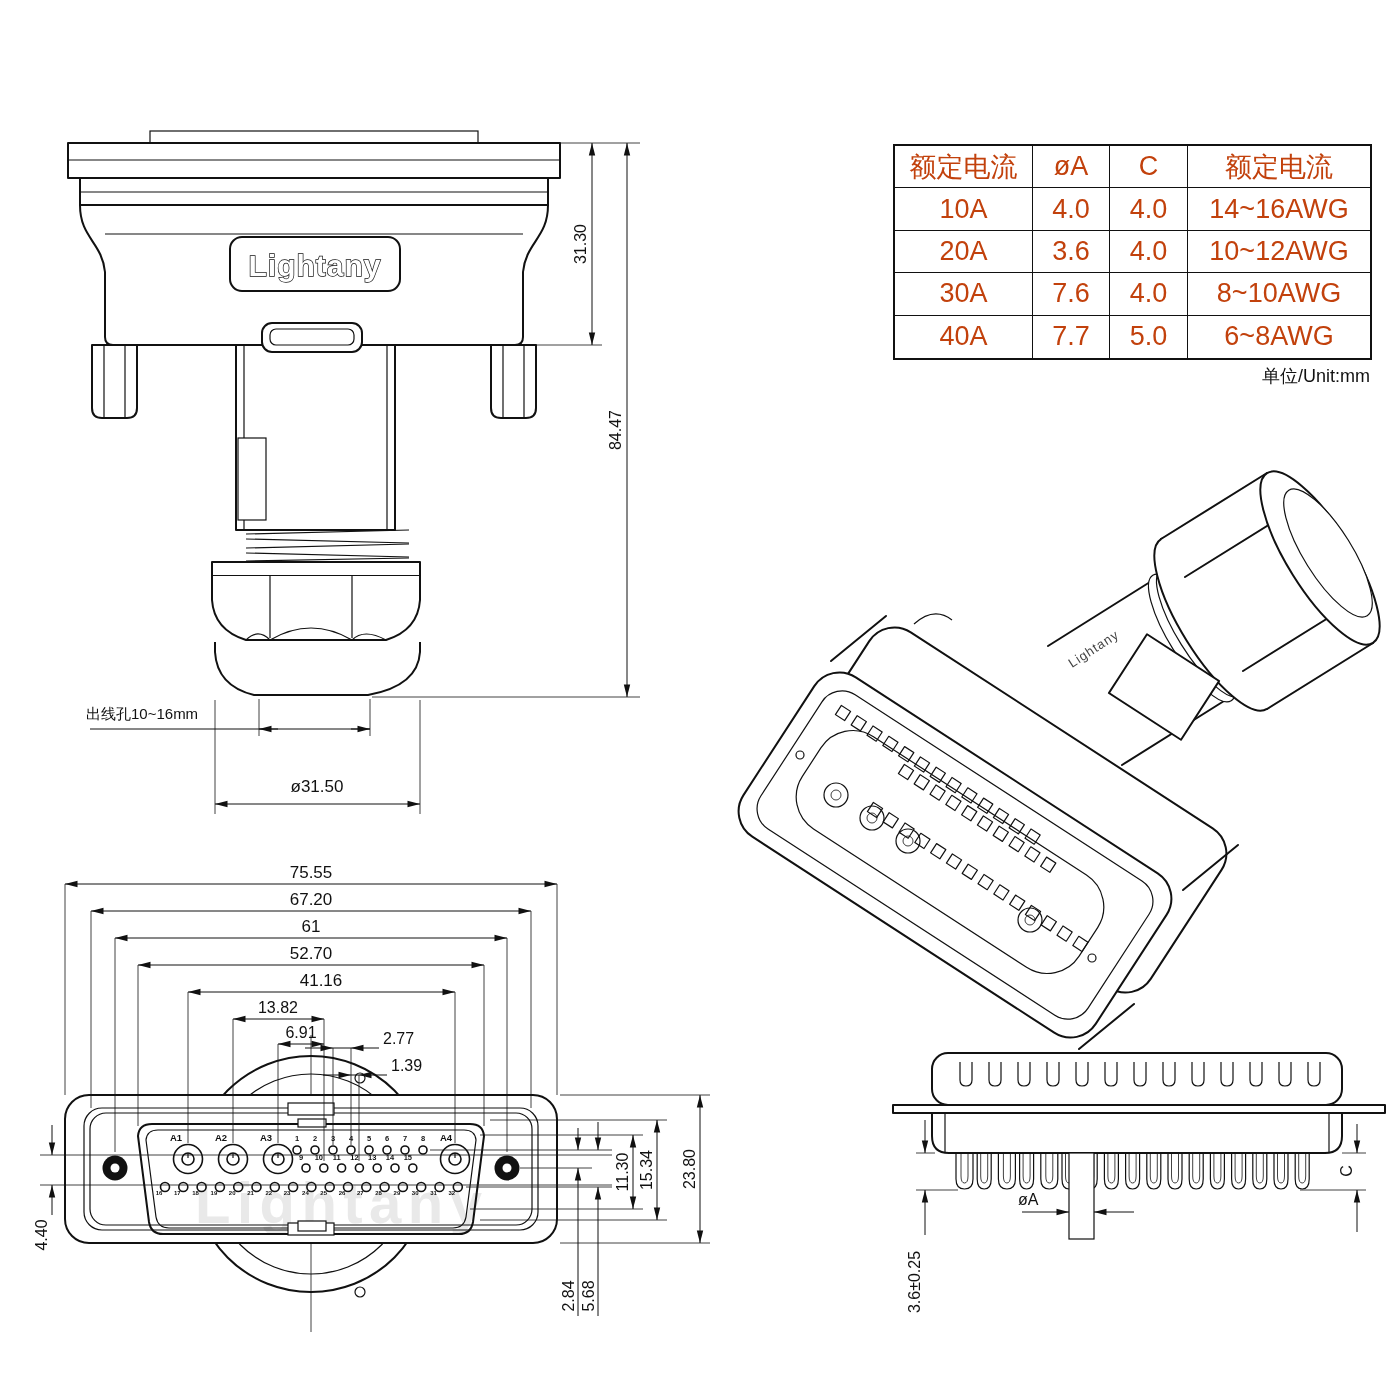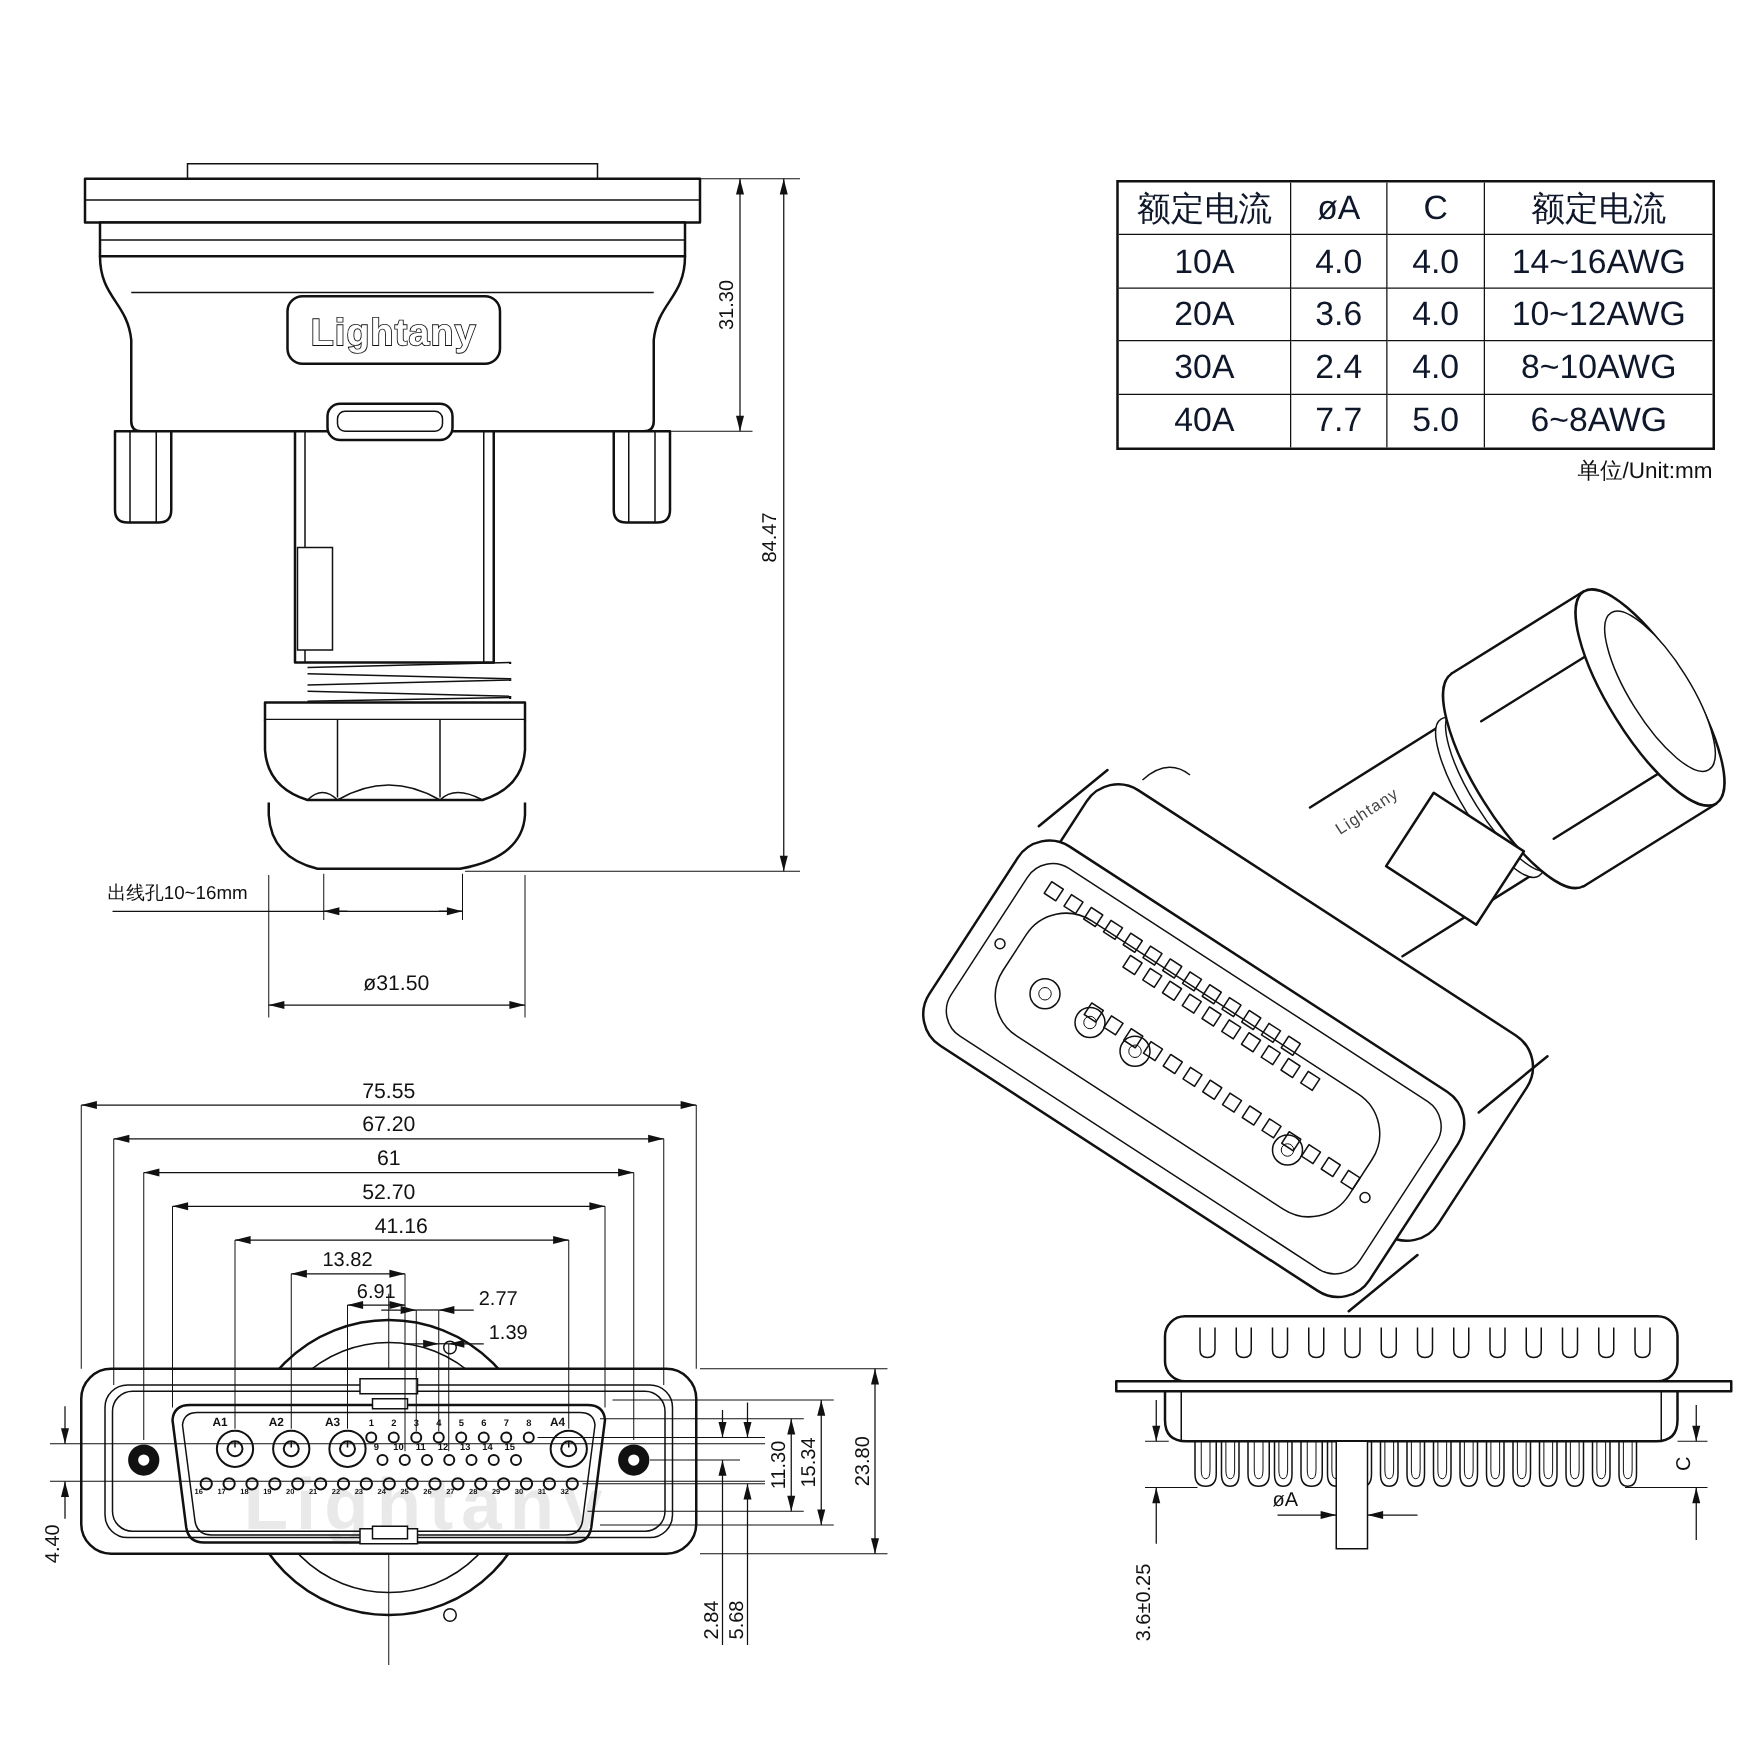--- a/index.html
+++ b/index.html
@@ -18,21 +18,21 @@
   .thin{stroke:#111;stroke-width:0.8;fill:none}
   .pin{stroke:#111;stroke-width:1.6;fill:#fff}
   .pinlbl{font-weight:bold;text-anchor:middle;fill:#111}
   .alabel{font-weight:bold;font-size:9.5px}
   .wm{font-size:58px;font-weight:bold;fill:#e9e9e9;letter-spacing:3px;text-anchor:middle}
   .wm3d{font-size:13px;fill:#444;letter-spacing:1px}
   .logo-text{font-size:30px;font-weight:bold;fill:#fff;stroke:#111;stroke-width:1.4px;paint-order:stroke;letter-spacing:1px;text-anchor:middle}
   .spec-table{position:absolute;left:893px;top:144px;width:479px;border:2px solid #111;display:grid;
     grid-template-columns:138px 77px 78px 182px;grid-auto-rows:42.4px;box-sizing:border-box;background:#fff}
   .tc{border-right:1.5px solid #111;border-bottom:1.5px solid #111;display:flex;align-items:center;justify-content:center;
-    font-size:27px;color:#0f172a;white-space:nowrap;overflow:hidden}
+    font-size:27px;color:#c2410c;white-space:nowrap;overflow:hidden}
   .tc.lastcol{border-right:none}
   .tc.lastrow{border-bottom:none}
   .unit-note{position:absolute;left:893px;top:364px;width:477px;text-align:right;font-size:18px;color:#111}
 </style>
 </head>
 <body>
 
 <svg width="1400" height="1400" viewBox="0 0 1400 1400">
   <defs>
     <marker id="arr" orient="auto-start-reverse" markerUnits="userSpaceOnUse" markerWidth="14" markerHeight="9" refX="13" refY="4">
@@ -462,21 +462,21 @@
   <div class="tc">4.0</div>
   <div class="tc">4.0</div>
   <div class="tc lastcol">14~16AWG</div>
 
   <div class="tc">20A</div>
   <div class="tc">3.6</div>
   <div class="tc">4.0</div>
   <div class="tc lastcol">10~12AWG</div>
 
   <div class="tc">30A</div>
-  <div class="tc">2.4</div>
+  <div class="tc">7.6</div>
   <div class="tc">4.0</div>
   <div class="tc lastcol">8~10AWG</div>
 
   <div class="tc lastrow">40A</div>
   <div class="tc lastrow">7.7</div>
   <div class="tc lastrow">5.0</div>
   <div class="tc lastcol lastrow">6~8AWG</div>
 </div>
 <div class="unit-note">单位/Unit:mm</div>
 

